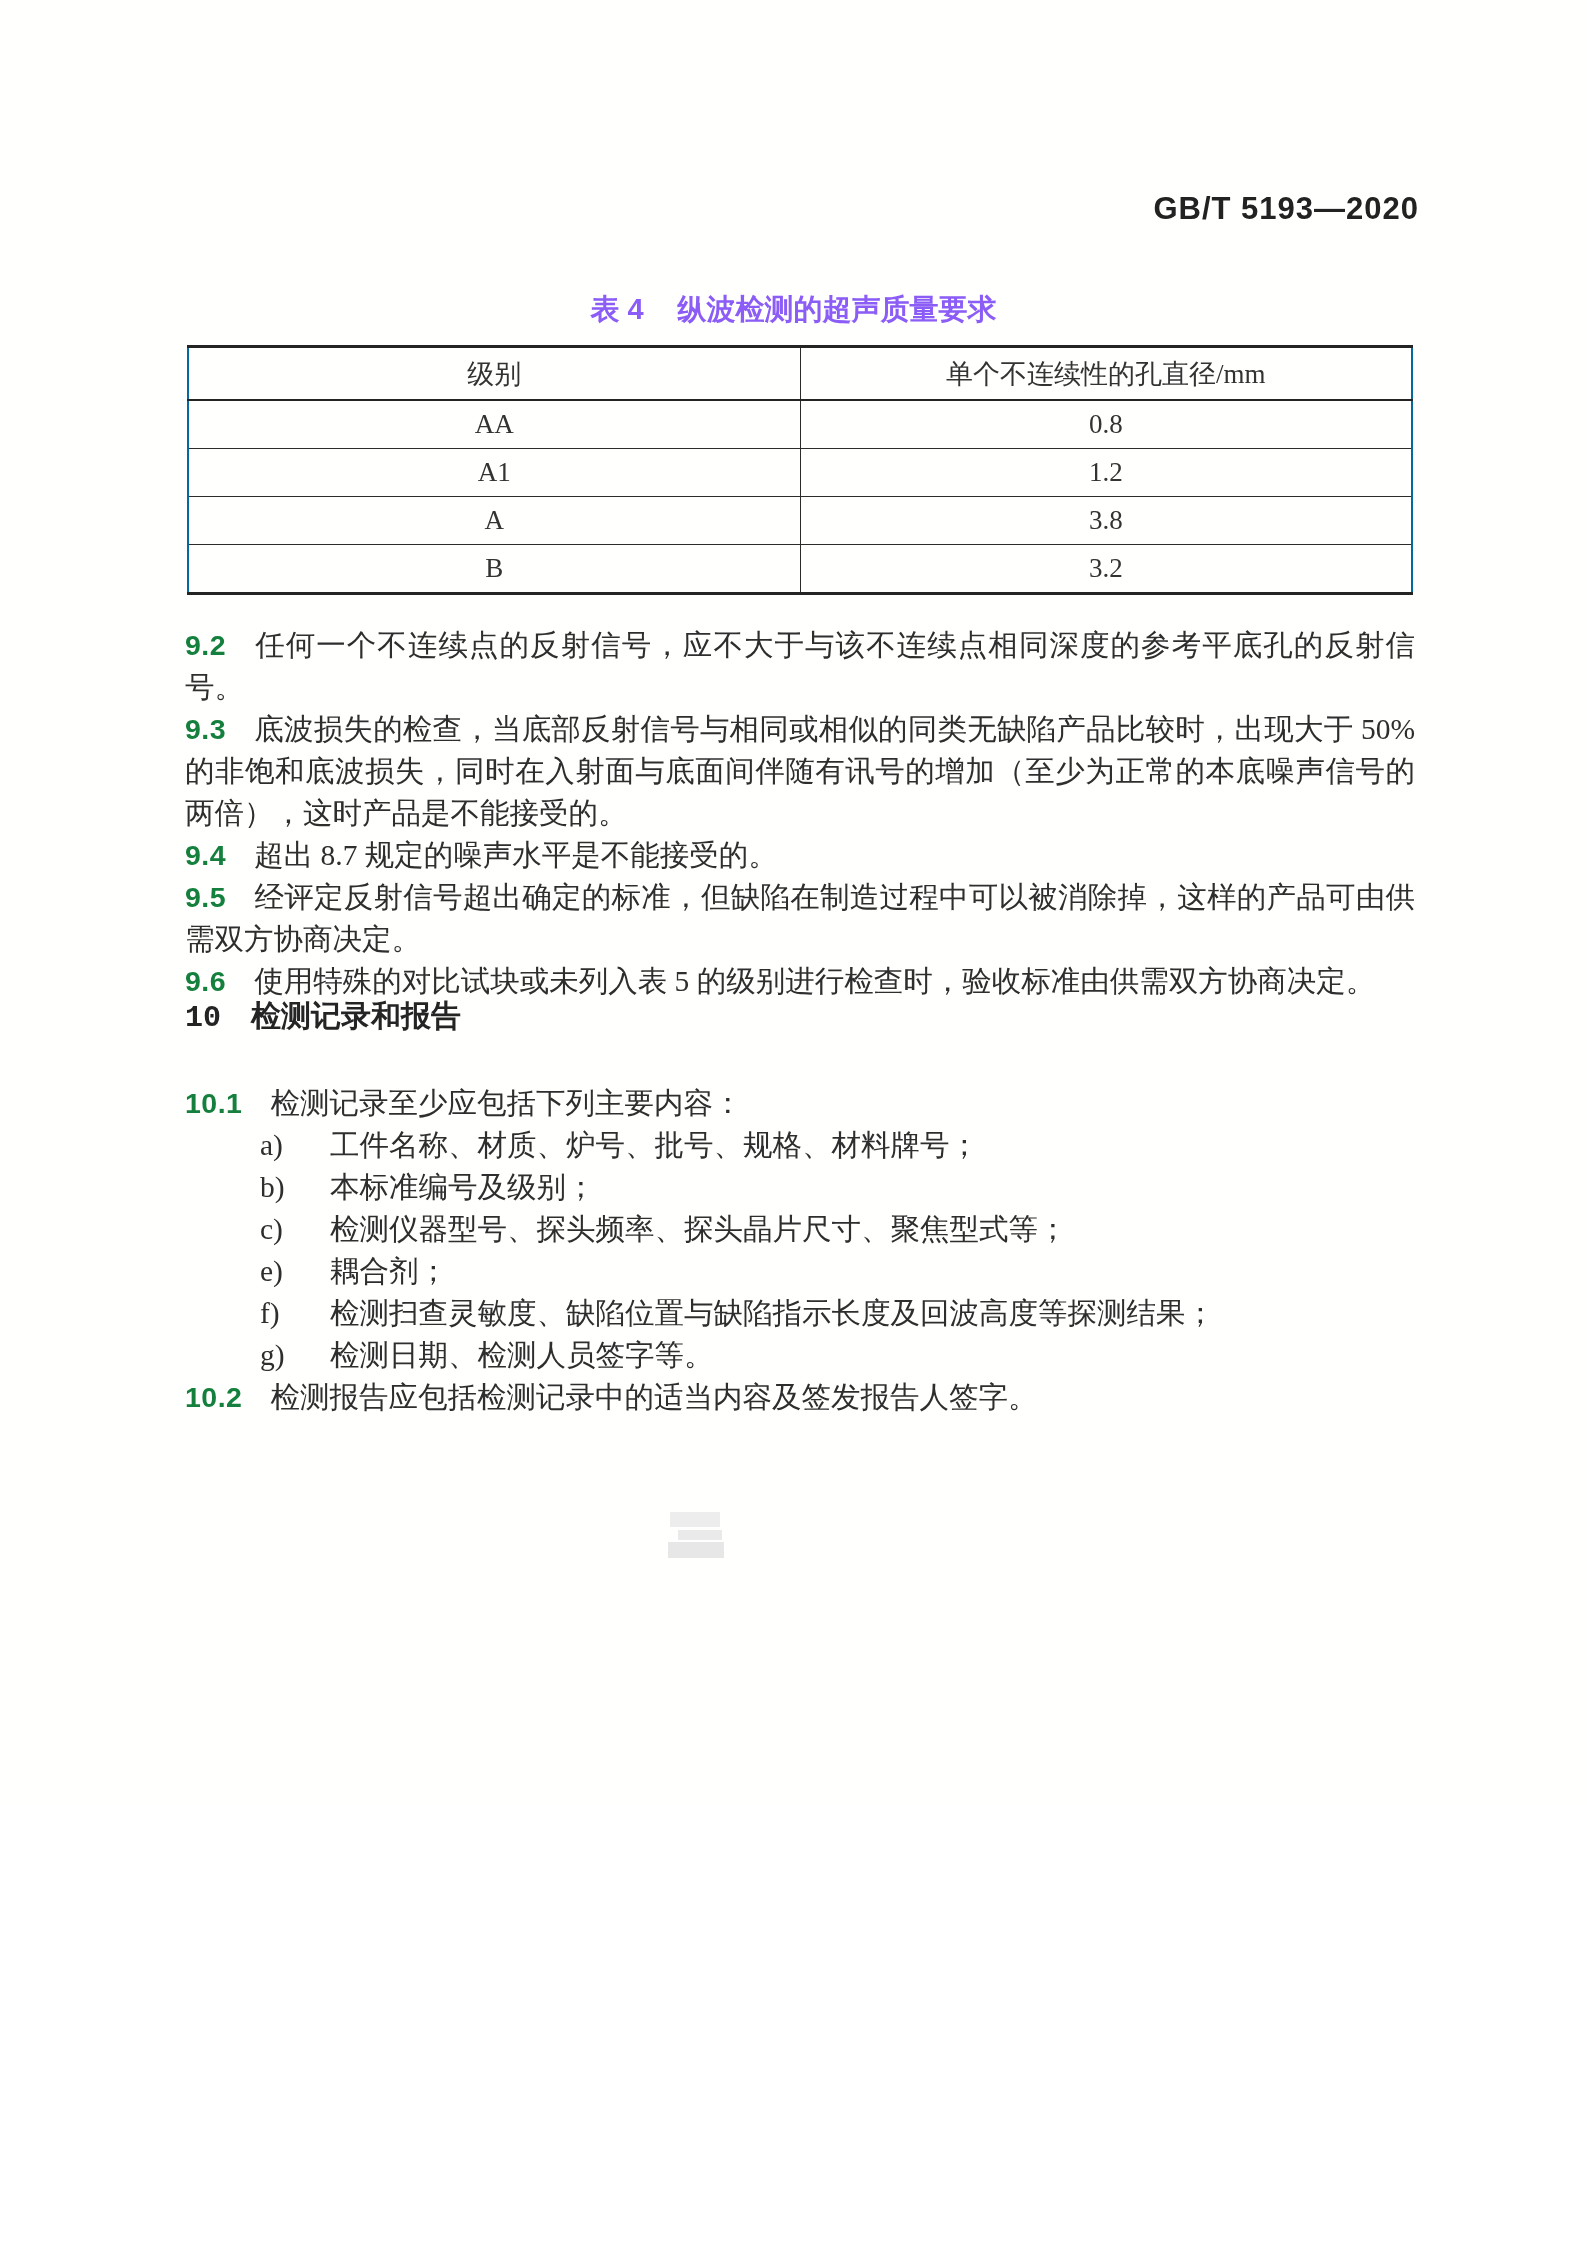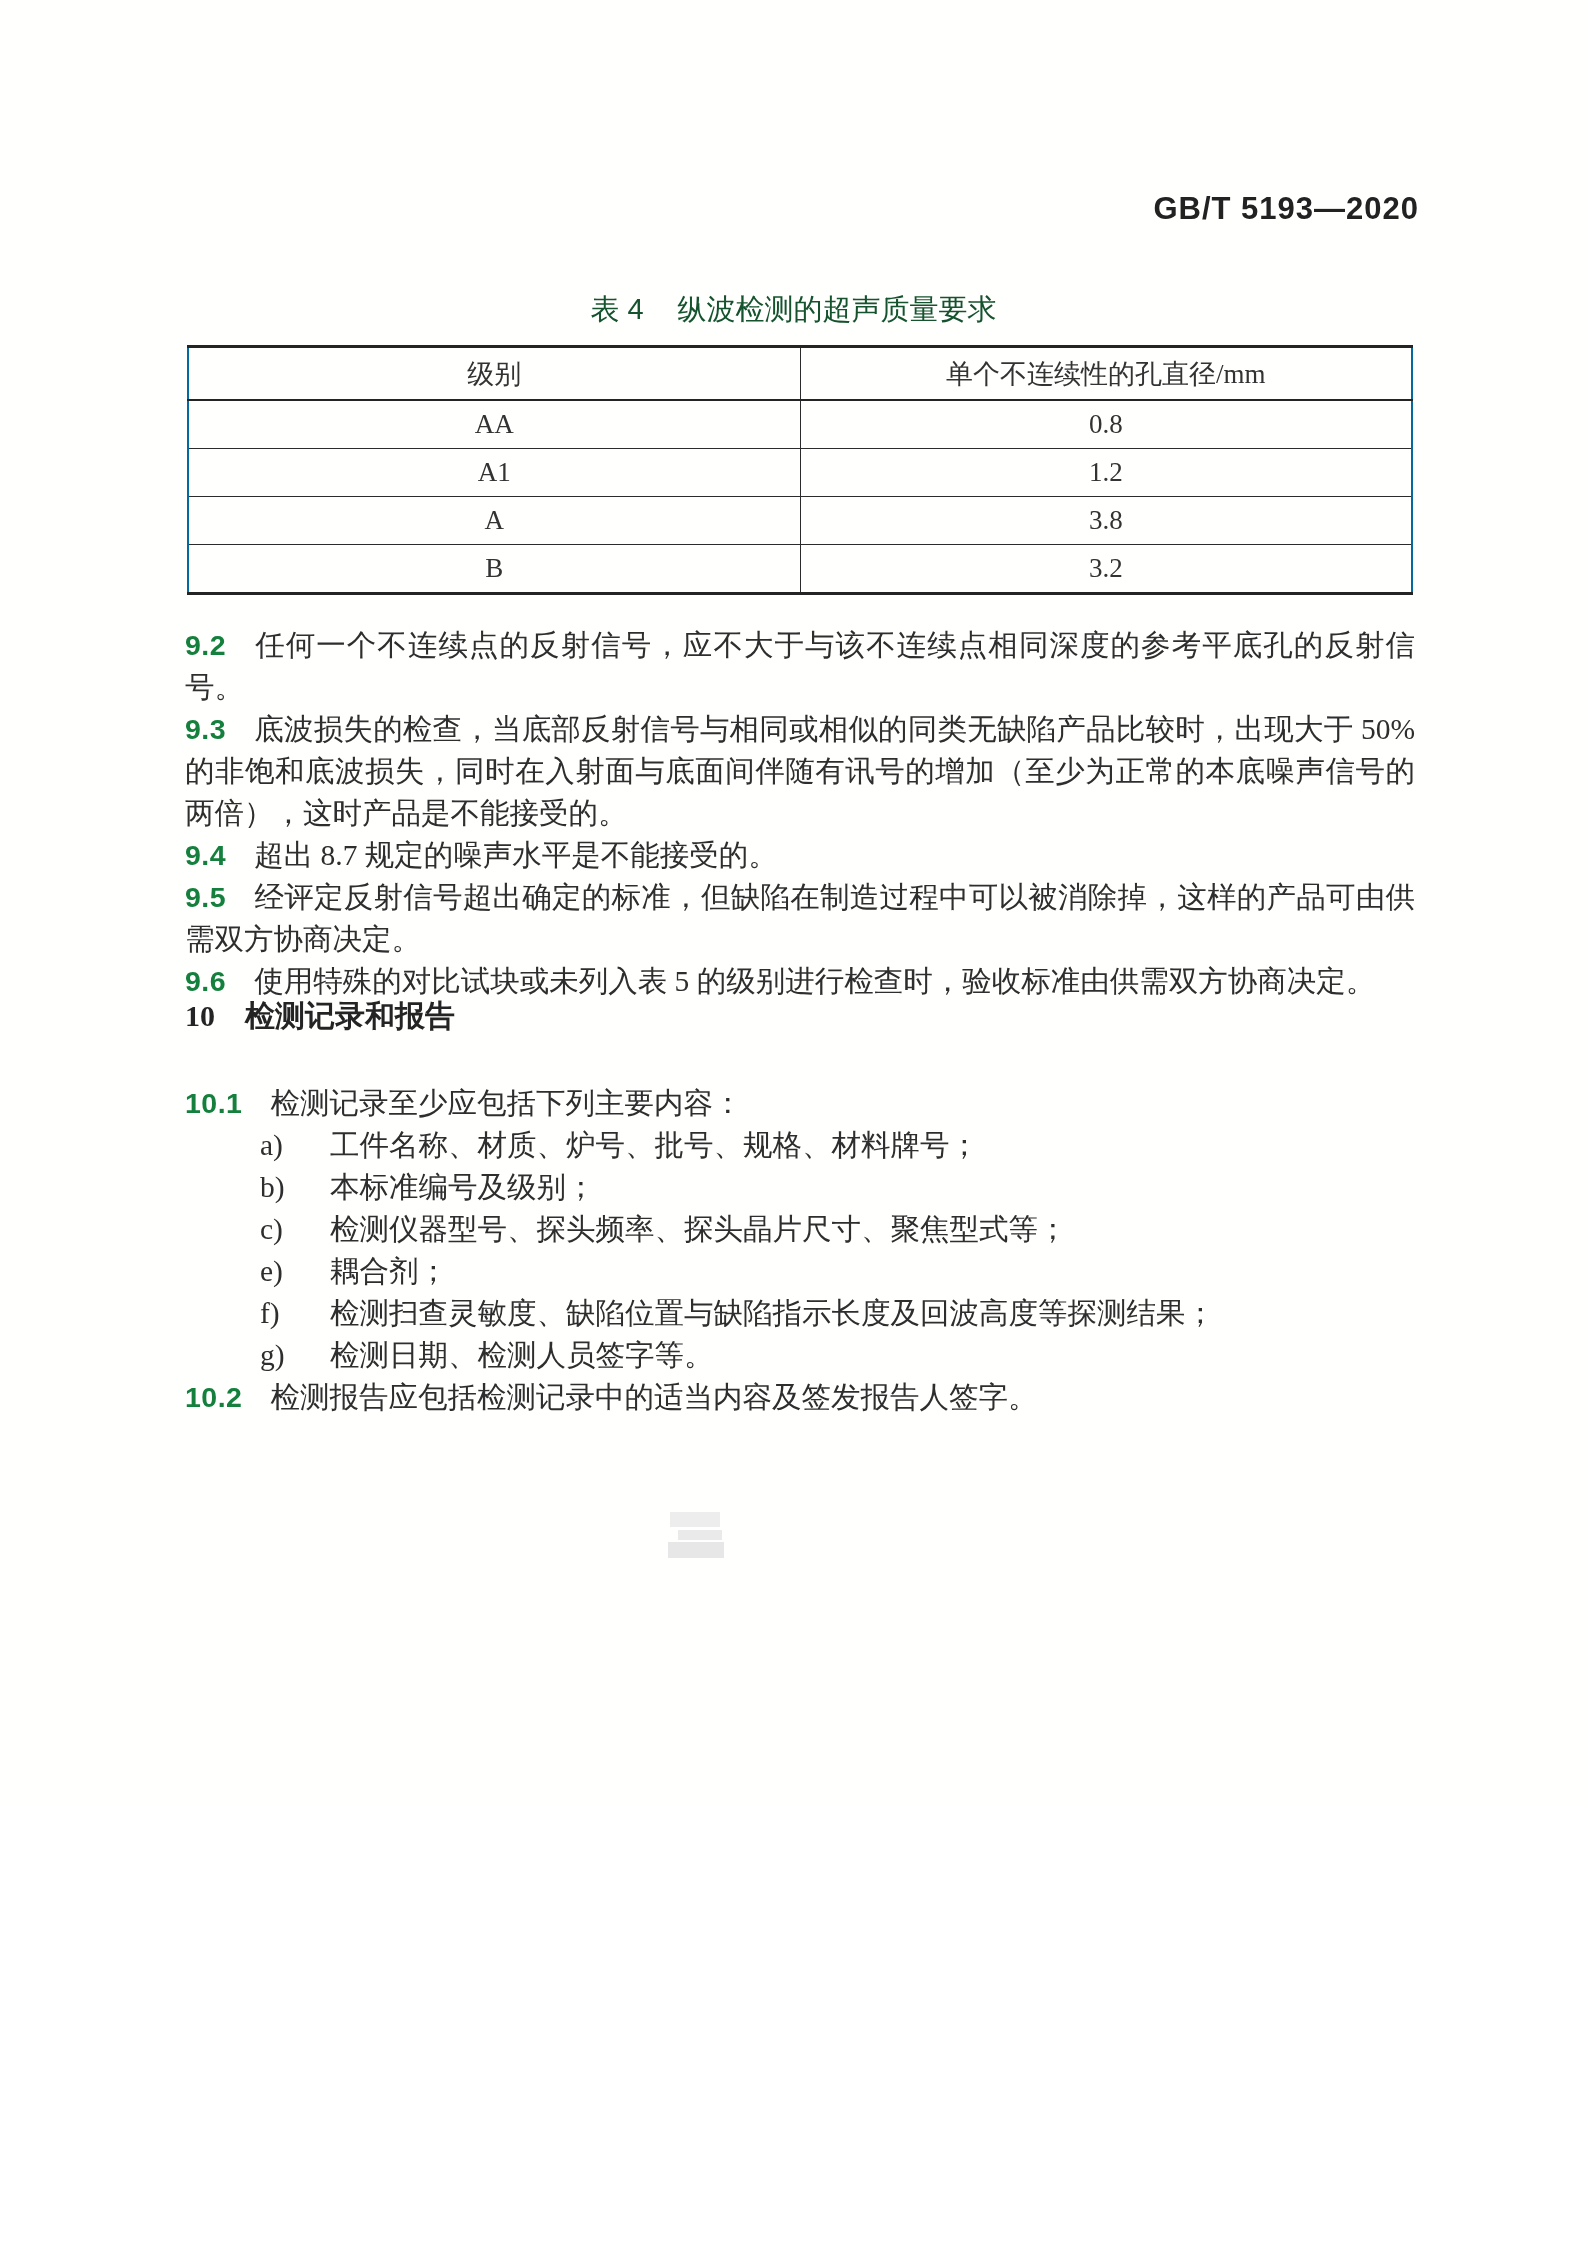--- a/index.html
+++ b/index.html
@@ -13,21 +13,21 @@
   }
   .header-code {
     position:absolute; top:191px; right:168px;
     font-family:"Liberation Sans","DejaVu Sans",sans-serif;
     font-weight:700; font-size:31px; letter-spacing:1px; color:#222;
   }
   .table-caption {
     position:absolute; top:290px; left:0; width:100%;
     text-align:center;
     font-family:"Liberation Sans","DejaVu Sans",sans-serif;
-    font-weight:400; font-size:29px; color:#14532d;
+    font-weight:700; font-size:29px; color:#8b5cf6;
   }
   .table-caption .cap-label { margin-right:34px; }
   .data-table {
     position:absolute; left:187px; top:345px; width:1226px;
     border-collapse:collapse;
     font-size:27px; color:#333;
     table-layout:fixed;
   }
   .data-table th, .data-table td {
     border:1.5px solid #2b2b2b;
@@ -48,21 +48,21 @@
   }
   .clauses p, .records p { margin:0; }
   .cnum {
     font-family:"Liberation Sans","DejaVu Sans",sans-serif;
     font-weight:700; font-size:28.5px;
     margin-right:28px; color:#15803d;
     letter-spacing:0.5px;
   }
   .section-heading {
     position:absolute; left:185px; top:996px;
-    font-family:Liberation Serif, serif;
+    font-family:Liberation Mono, monospace;
     font-weight:700; font-size:30px; color:#242424;
   }
   .section-heading .snum { margin-right:30px; }
   .records {
     position:absolute; left:185px; top:1082px; width:1230px;
     font-size:29.5px; line-height:42px;
     text-align:justify;
   }
   .list-item { margin-left:75px !important; }
   .li-label { display:inline-block; width:70px; }

